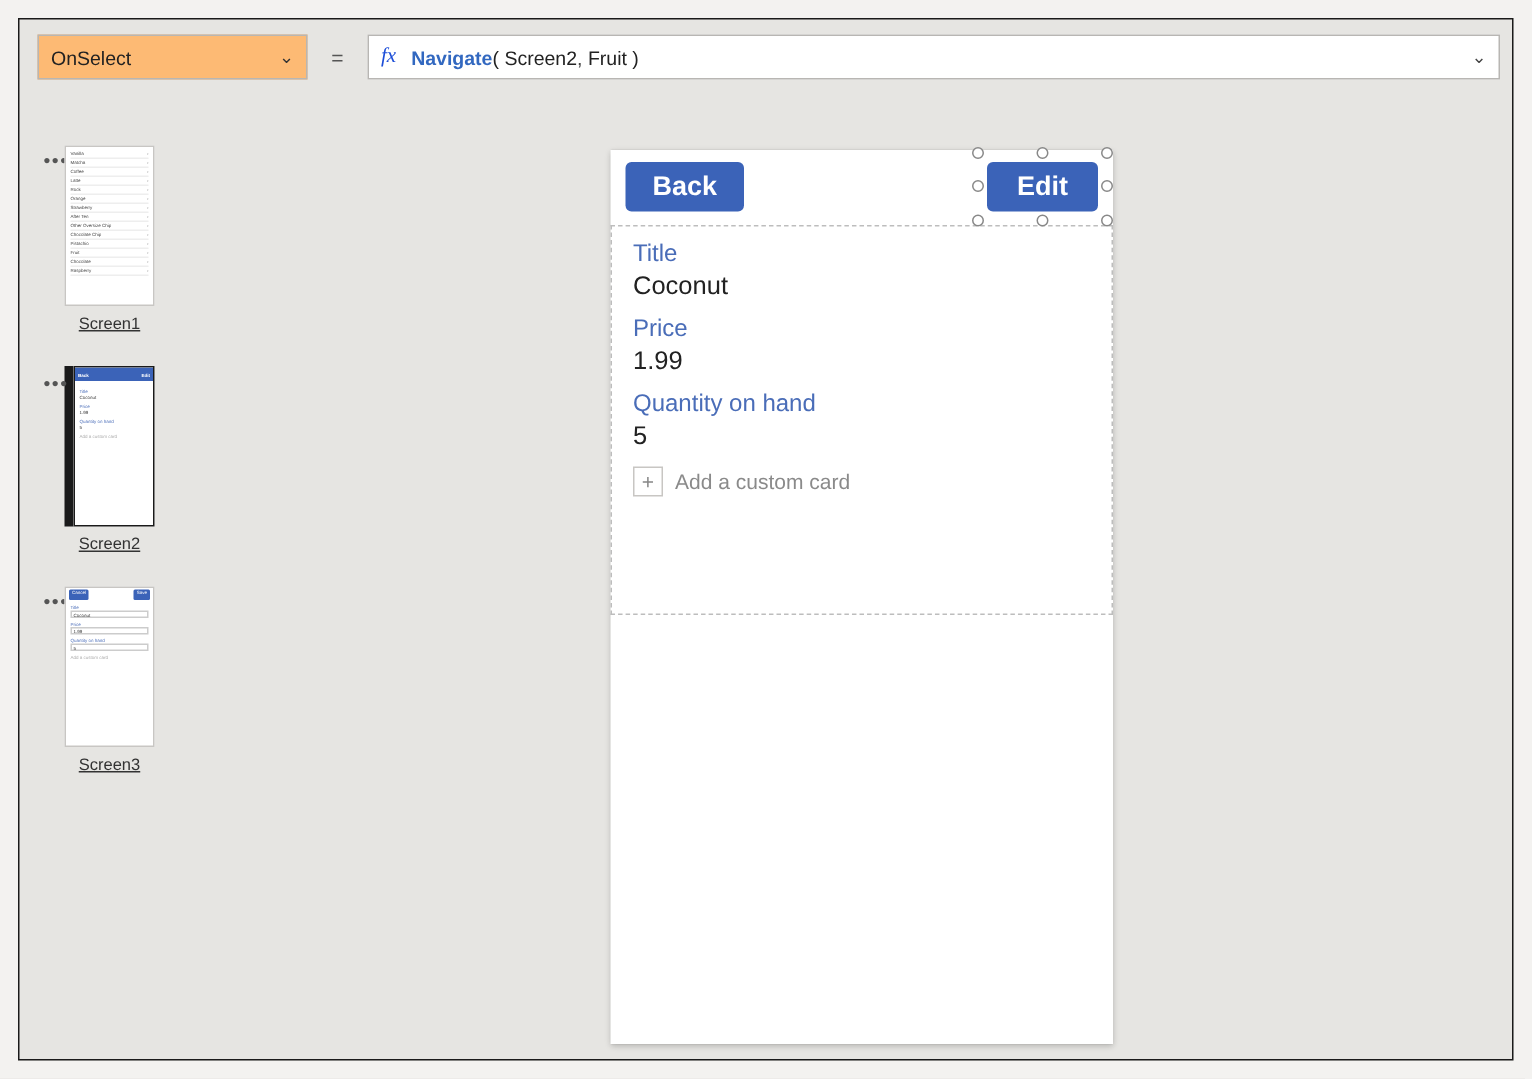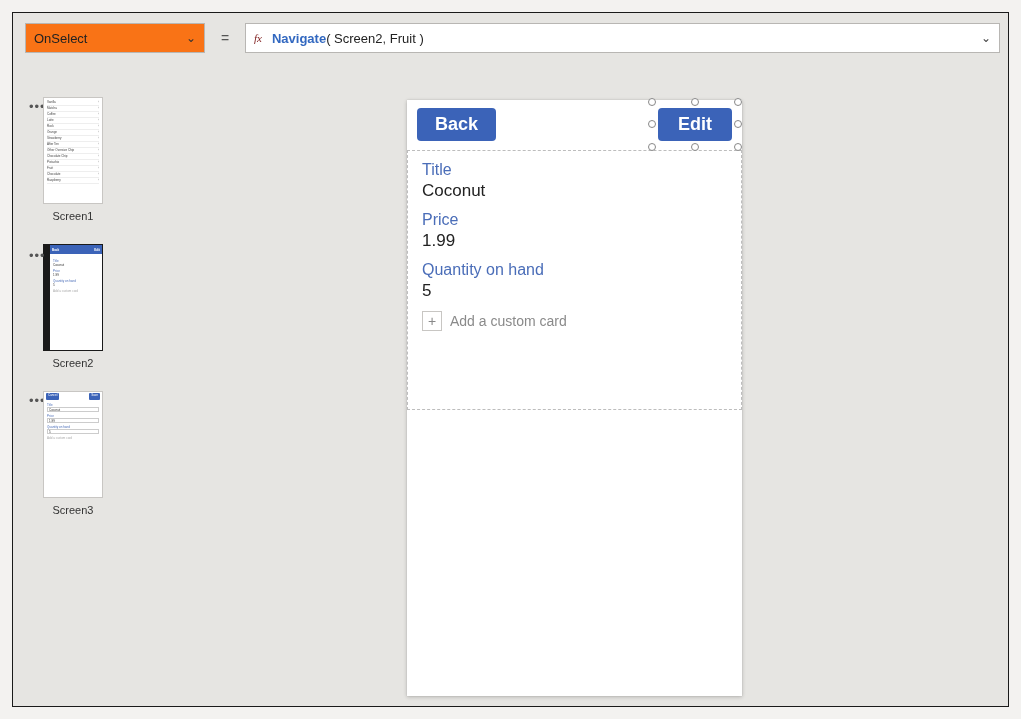--- a/index.html
+++ b/index.html
@@ -22,21 +22,21 @@
     .top-row {
       position: absolute;
       top: 10px; left: 12px; right: 8px;
       height: 30px;
       display: flex;
       align-items: stretch;
       gap: 8px;
     }
     .prop-dropdown {
       width: 180px;
-      background: #f97316;
+      background: #fdba74;
       border: 1px solid #b8b6b3;
       display: flex;
       align-items: center;
       justify-content: space-between;
       padding: 0 8px;
       font-size: 13px;
       color: #222;
     }
     .prop-dropdown .chev { font-size: 12px; color: #333; }
     .equals {
@@ -52,22 +52,22 @@
       background: #fff;
       border: 1px solid #b8b6b3;
       display: flex;
       align-items: center;
       padding: 0 8px;
       gap: 10px;
       position: relative;
     }
     .fx {
       font-style: italic;
-      color: #7f1d1d;
-      font-size: 11px;
+      color: #1d4ed8;
+      font-size: 14px;
       font-family: Georgia, serif;
     }
     .formula-text {
       font-family: "Segoe UI", Arial, sans-serif;
       font-size: 13px;
       color: #222;
       white-space: pre;
     }
     .formula-text .fn { color: #3268c0; font-weight: bold; }
     .formula-text .comma { color: #444; }
@@ -108,20 +108,21 @@
       position: relative;
       overflow: hidden;
     }
     .thumb.selected {
       border: 1.5px solid #1a1a1a;
     }
     .thumb-label {
       margin-top: 6px;
       font-size: 11px;
       color: #333;
+      text-decoration: underline;
     }
     
     .t1-lines { padding: 2px 3px; }
     .t1-line {
       display: flex; justify-content: space-between;
       font-size: 3px; color: #444;
       line-height: 5px;
       border-bottom: 0.5px solid #eee;
     }
     .t1-line .arrow { color: #888; font-size: 3px; }

